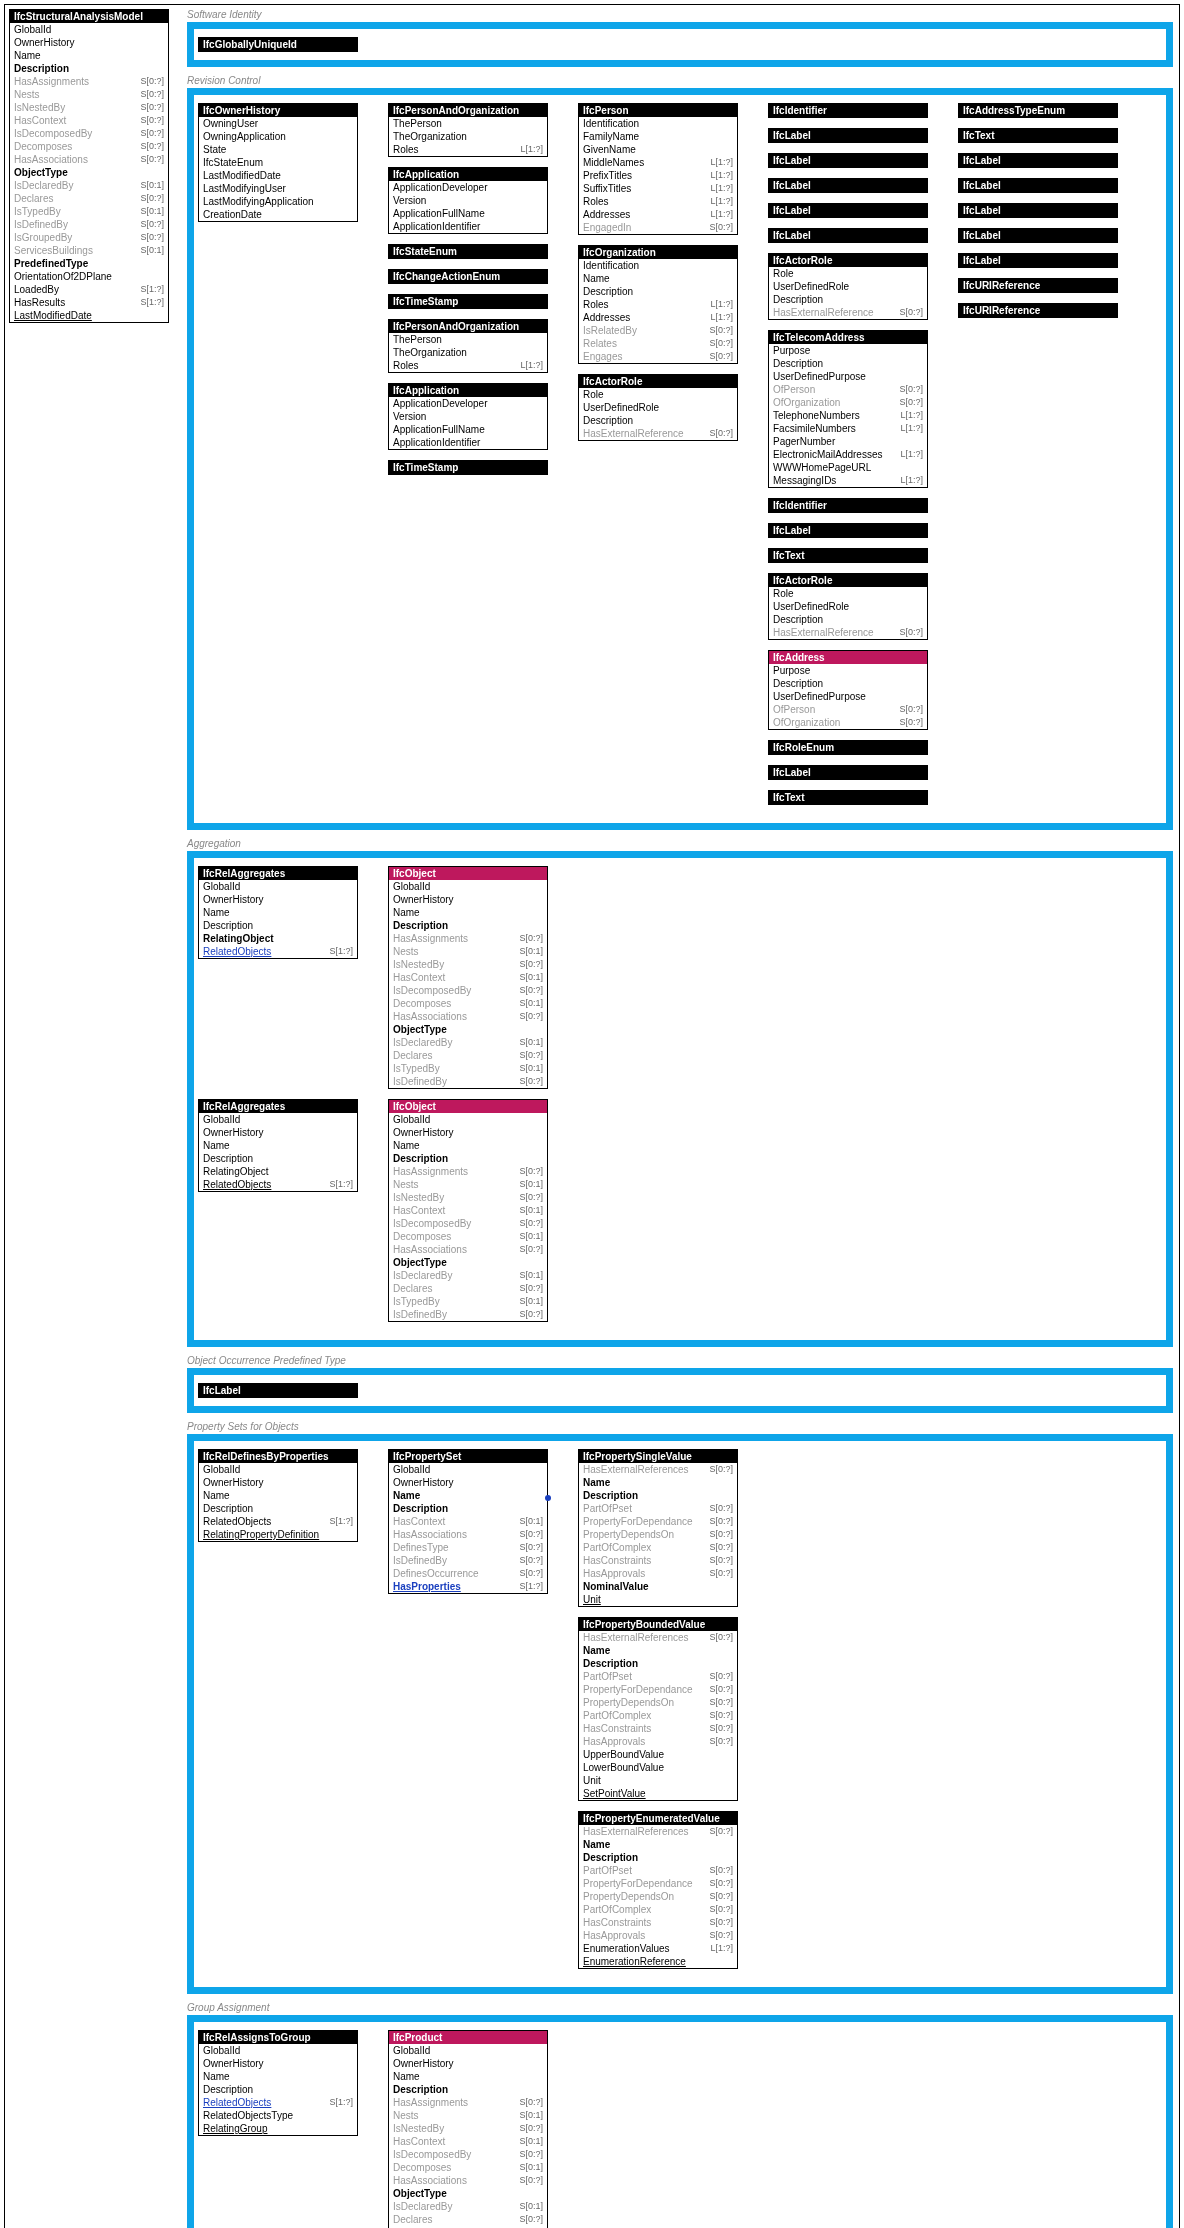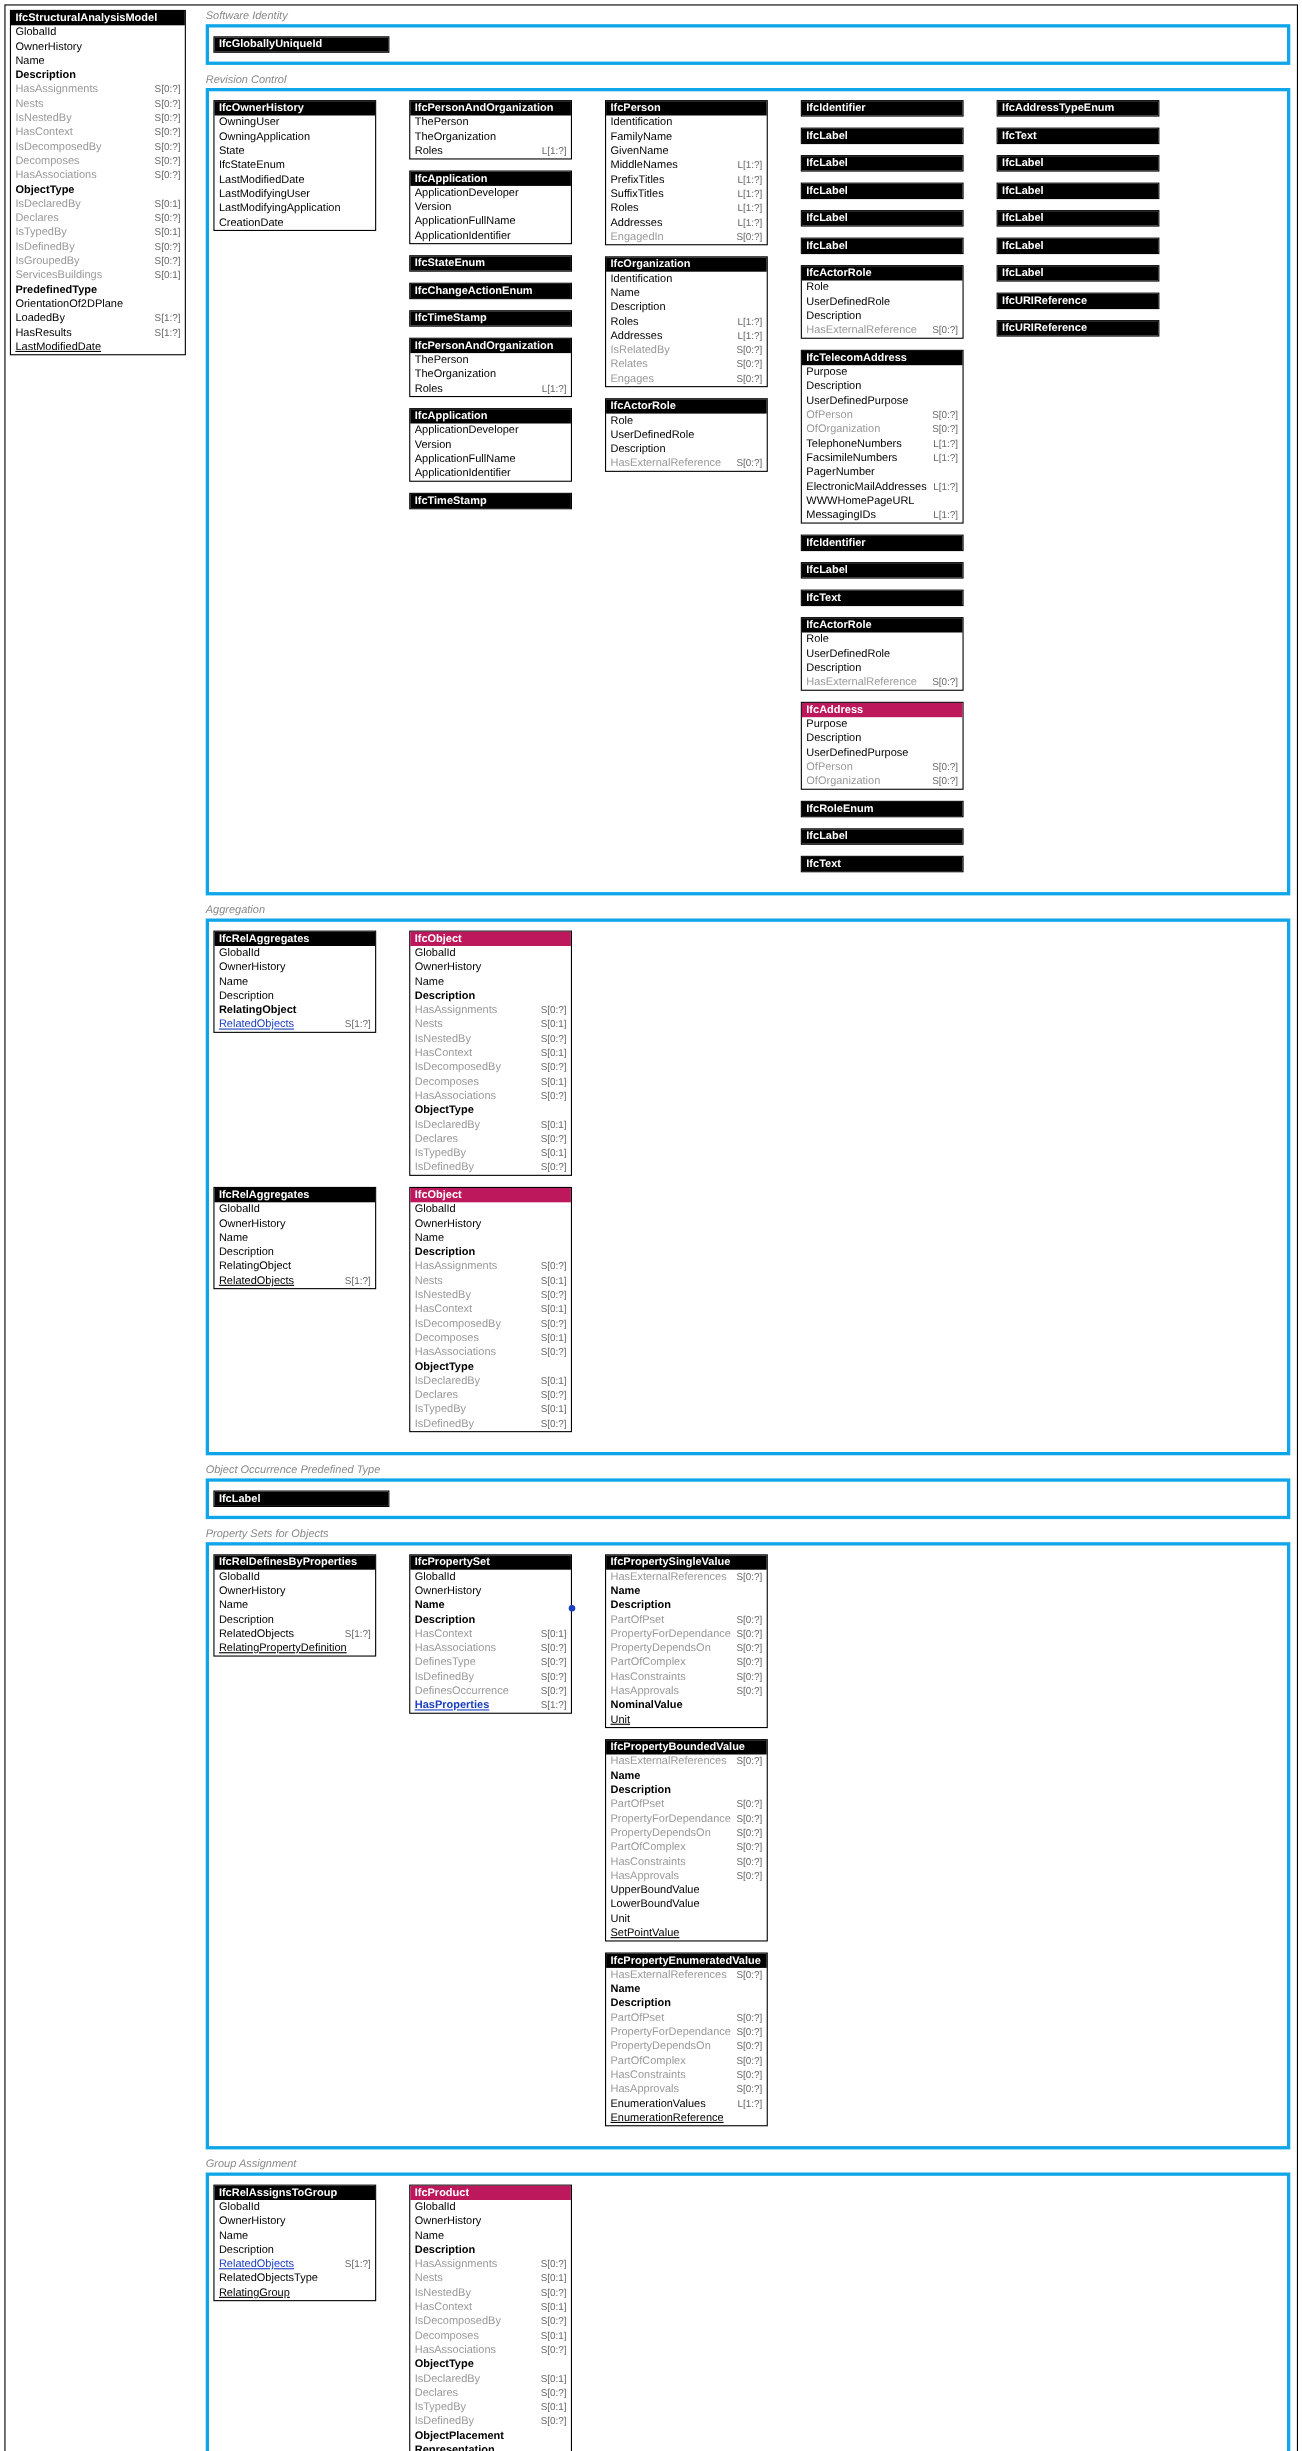--- a/index.html
+++ b/index.html
@@ -16,40 +16,40 @@
     padding: 2px;
     position: relative;
   }
   .section-label {
     color: #888;
     font-style: italic;
     font-size: 10px;
     margin: 2px 0 2px 180px;
   }
   .section-box {
-    border: 3px solid #0ea5e9;
+    border: 7px solid #0ea5e9;
     margin: 0 4px 8px 180px;
     padding: 8px 8px 8px 4px;
     position: relative;
     overflow: hidden;
   }
   .row {
     display: flex;
     align-items: flex-start;
     gap: 30px;
     margin-bottom: 10px;
   }
   .col {
     display: flex;
     flex-direction: column;
     gap: 10px;
   }
   .entity {
     border: 1px solid #000;
-    width: 148px;
+    width: 160px;
     position: relative;
   }
   .entity .title {
     background: #000;
     color: #fff;
     font-weight: bold;
     padding: 1px 4px;
     font-size: 10px;
     white-space: nowrap;
     overflow: hidden;

